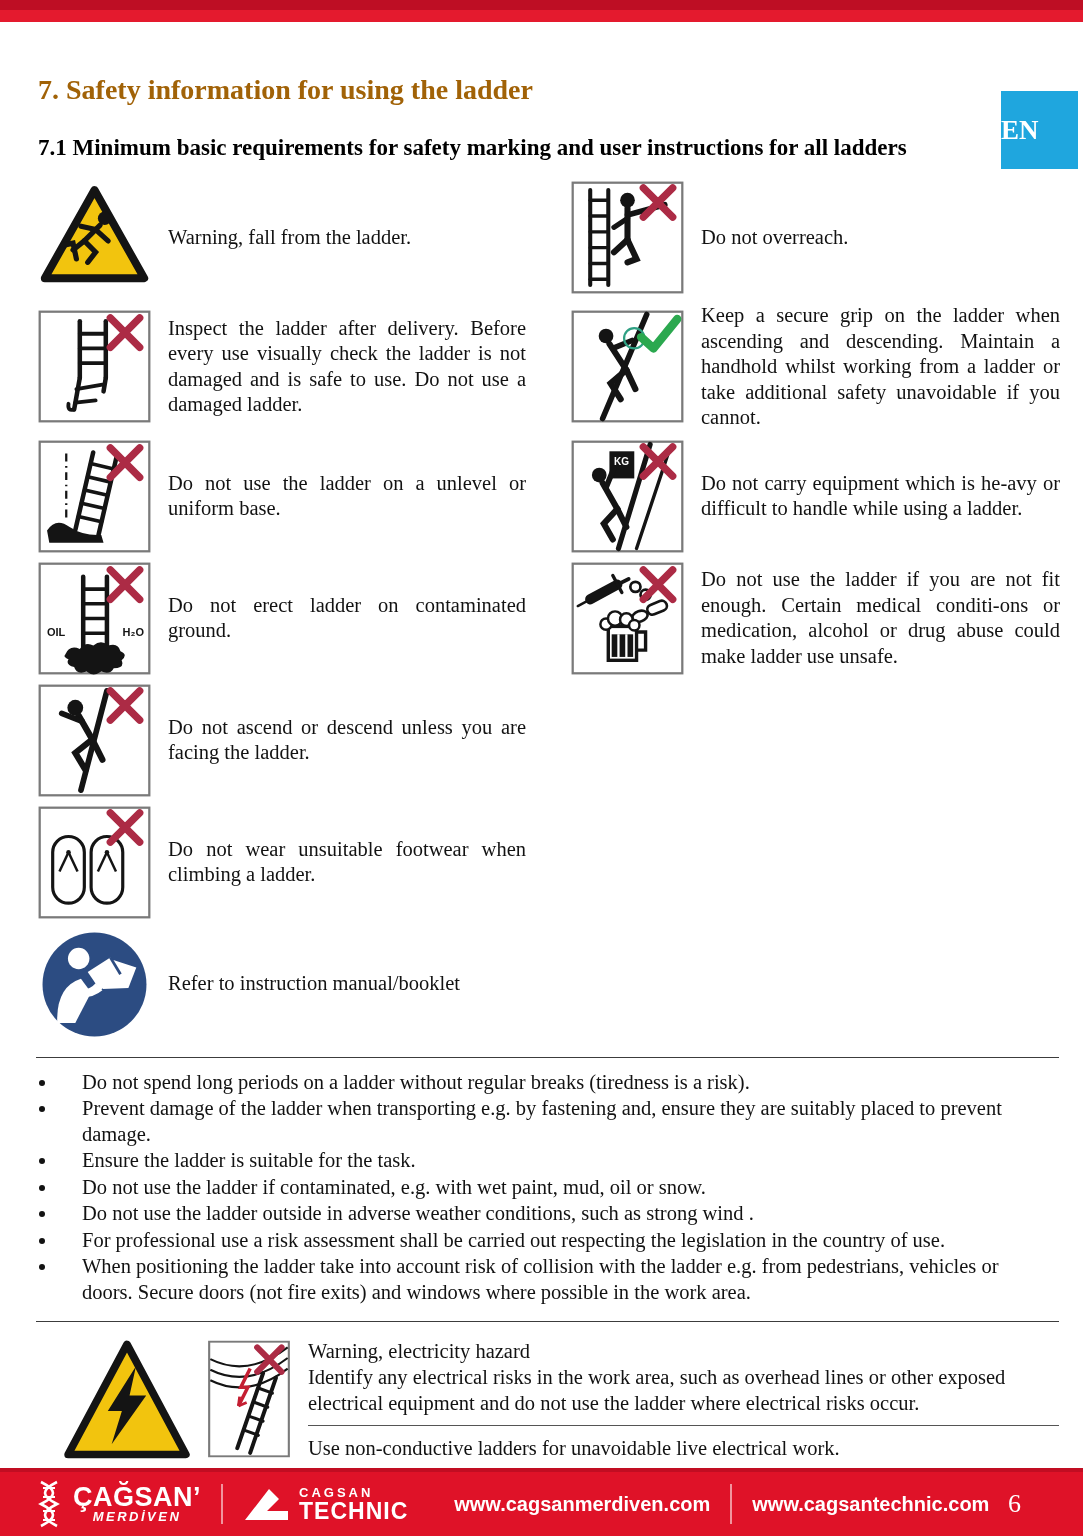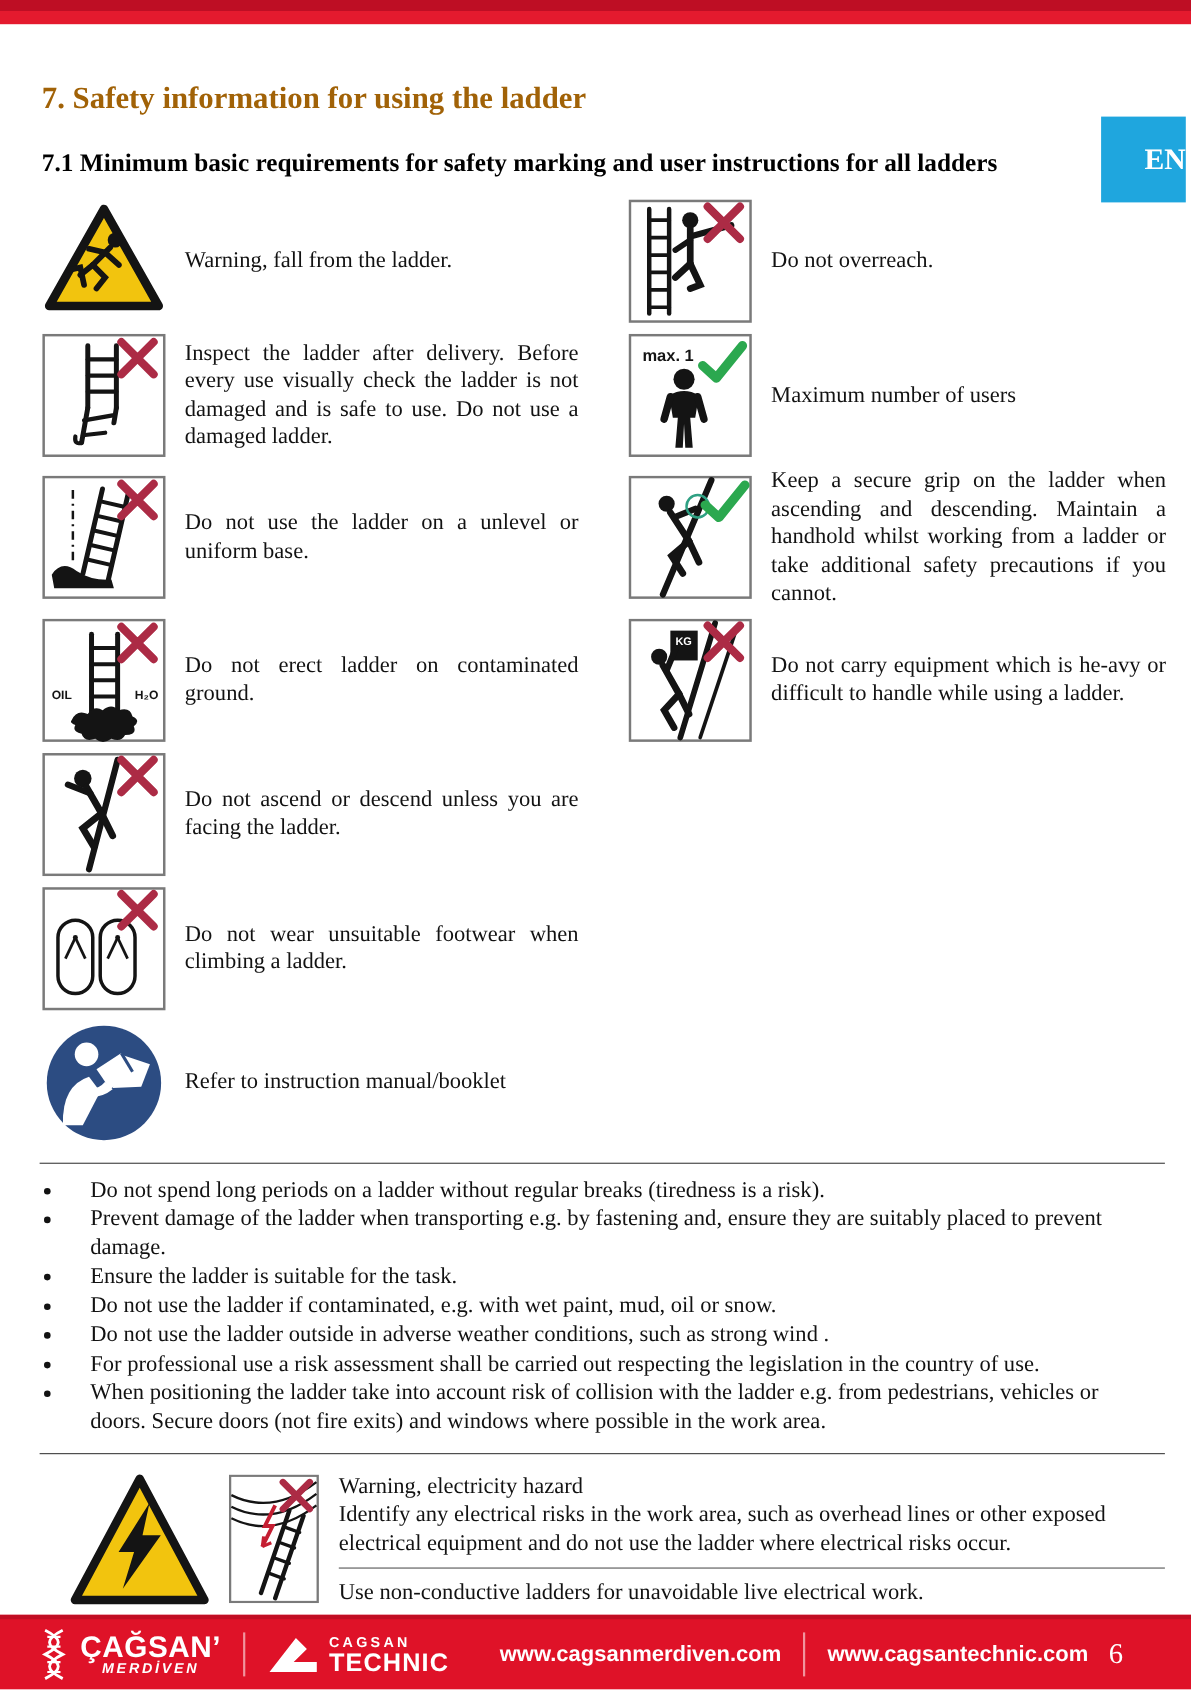--- a/index.html
+++ b/index.html
@@ -1,22 +1,22 @@
 <!DOCTYPE html>
 <html><head>
 <meta charset="utf-8">
 <style>
   html,body{margin:0;padding:0;}
   body{width:1083px;height:1536px;background:#fff;position:relative;overflow:hidden;
        font-family:"Liberation Serif",serif;color:#121212;}
   .topbar{height:22px;background:linear-gradient(180deg,#BE0E24 0%,#BE0E24 45%,#E41A2E 45%,#E41A2E 100%);}
   h1{color:#a16207;font-size:28px;line-height:32px;font-weight:bold;margin:52px 0 0 38px;}
   h2{color:#000;font-size:23px;line-height:27px;font-weight:bold;margin:28px 90px 0 38px;}
-  .en-badge{position:absolute;left:1001px;top:106px;width:77px;height:78px;background:#1FA6DE;
-    display:flex;align-items:center;justify-content:flex-end;color:#fff;font-weight:bold;font-size:27px;}
+  .en-badge{position:absolute;left:1001px;top:91px;width:77px;height:78px;background:#1FA6DE;
+    display:flex;align-items:center;justify-content:flex-start;color:#fff;font-weight:bold;font-size:27px;}
   .grid{display:grid;grid-template-columns:533px 489px;grid-auto-flow:column;
         grid-template-rows:repeat(7,auto);margin:20px 23px 0 38px;row-gap:9px;}
   .item{display:flex;align-items:center;gap:17px;min-height:112px;}
   .item.col-left{padding-right:45px;}
   .icon-wrap{width:113px;height:113px;flex:0 0 113px;position:relative;}
   .icon-wrap svg.icon{width:113px;height:113px;display:block;}
   .itext{margin:0;font-size:20.5px;line-height:25.5px;text-align:justify;}
   .ov{position:absolute;font-family:"Liberation Sans",sans-serif;font-weight:bold;color:#141414;white-space:nowrap;}
   .ov-oil{left:9px;top:64px;font-size:11px;}
   .ov-h2o{right:7px;top:64px;font-size:11px;}
@@ -378,42 +378,41 @@
     <div class="icon-wrap">
       <svg class="icon">
           <use href="#icon-overreach"></use>
         </svg>
     </div>
     <p class="itext">Do not overreach.</p>
   </div>
     <div class="item col-right">
     <div class="icon-wrap">
       <svg class="icon">
-          <use href="#icon-max-users"></use>
-        </svg>
-    <span class="ov ov-maxusers">max. 1</span>
-      </div>
-    <p class="itext">Maximum number of users</p>
-  </div>
-    <div class="item col-right">
-    <div class="icon-wrap">
-      <svg class="icon">
           <use href="#icon-secure-grip"></use>
         </svg>
     </div>
-    <p class="itext">Keep a secure grip on the ladder when ascending and descending. Maintain a handhold whilst working from a ladder or take additional safety precautions if you cannot.</p>
+    <p class="itext">Keep a secure grip on the ladder when ascending and descending. Maintain a handhold whilst working from a ladder or take additional safety unavoidable if you cannot.</p>
   </div>
     <div class="item col-right">
     <div class="icon-wrap">
       <svg class="icon">
           <use href="#icon-carry-equipment"></use>
         </svg>
     <span class="ov ov-kgbox">KG</span>
       </div>
     <p class="itext">Do not carry equipment which is he-avy or difficult to handle while using a ladder.</p>
+  </div>
+    <div class="item col-right">
+    <div class="icon-wrap">
+      <svg class="icon">
+          <use href="#icon-fitness"></use>
+        </svg>
+    </div>
+    <p class="itext">Do not use the ladder if you are not fit enough. Certain medical conditi-ons or medication, alcohol or drug abuse could make ladder use unsafe.</p>
   </div>
   </div>
 
 <hr class="rule">
 
 <ul class="notes" id="bullet-list">
     <li>Do not spend long periods on a ladder without regular breaks (tiredness is a risk).</li>
     <li>Prevent damage of the ladder when transporting e.g. by fastening and, ensure they are suitably placed to prevent damage.</li>
     <li>Ensure the ladder is suitable for the task.</li>
     <li>Do not use the ladder if contaminated, e.g. with wet paint, mud, oil or snow.</li>

